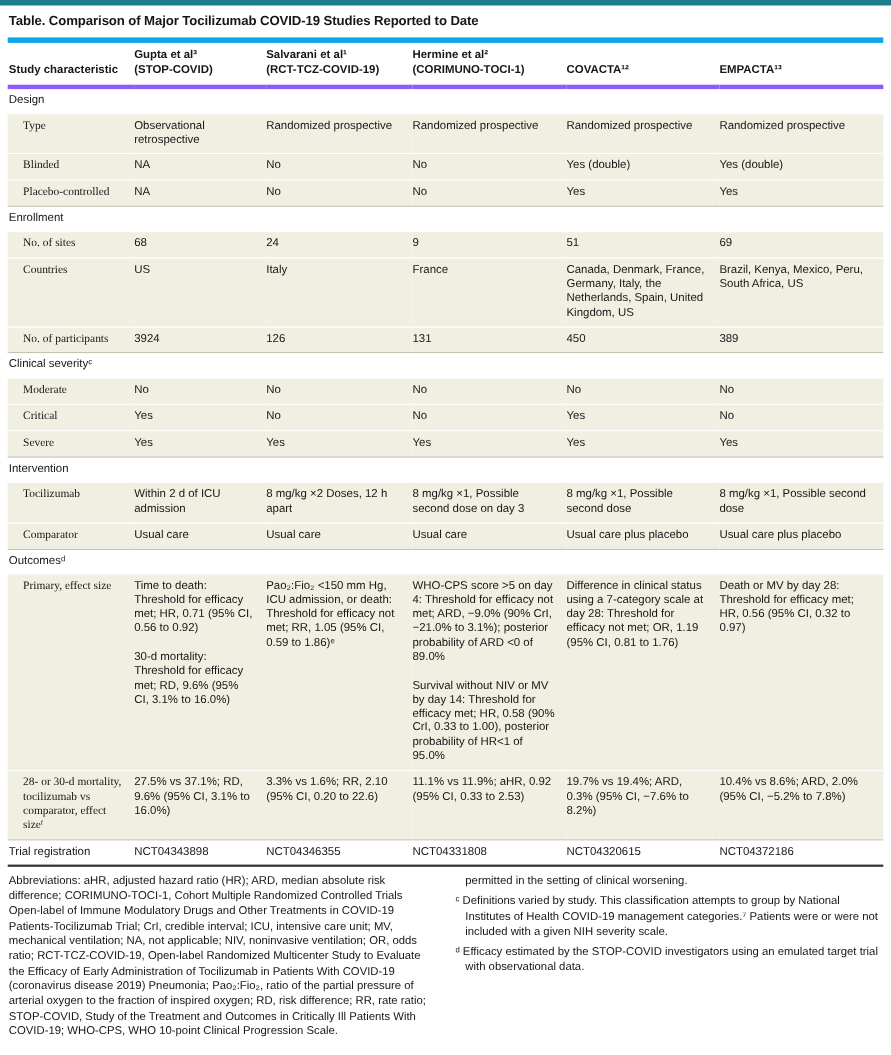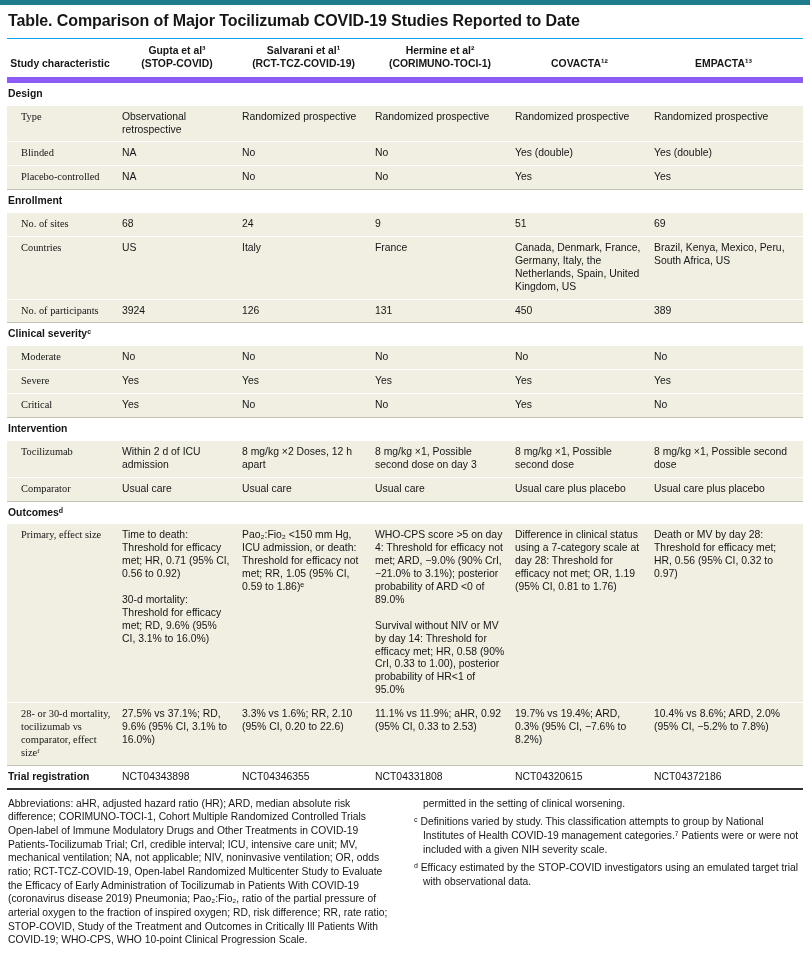--- a/index.html
+++ b/index.html
@@ -7,50 +7,50 @@
   body {
     height: 959px;
     overflow: hidden;
     background: #ffffff;
     color: #161616;
     font-family: "Liberation Sans", "DejaVu Sans", sans-serif;
   }
   .top-accent { height: 5px; background: #1e7c8c; }
   .page { padding: 0 7px; }
   .table-title {
-    font-size: 16px;
+    font-size: 12px;
     font-weight: bold;
     padding: 7px 1px 8px 1px;
-    border-bottom: 1px solid #0ea5e9;
+    border-bottom: 5px solid #0ea5e9;
     letter-spacing: -0.1px;
   }
   table.comparison {
     width: 100%;
     border-collapse: collapse;
     table-layout: fixed;
     font-size: 10.4px;
     line-height: 1.24;
   }
   table.comparison th, table.comparison td { white-space: pre-line; }
   thead th {
     vertical-align: bottom;
-    text-align: center;
+    text-align: left;
     font-weight: bold;
     padding: 6px 10px 6px 0;
-    border-bottom: 6px solid #8b5cf6;
+    border-bottom: 4px solid #8b5cf6;
   }
   thead th.first { padding-left: 1px; }
   tbody td { vertical-align: top; padding: 5px 10px 5px 0; }
   tr.section-row td {
     background: #ffffff;
     border-top: 1px solid #c7c4b5;
     padding-top: 5px;
     padding-bottom: 4px;
   }
-  tr.section-row td.section-label { padding-left: 1px; font-weight: bold; margin-top: 34px; }
+  tr.section-row td.section-label { padding-left: 1px; font-weight: normal; margin-top: 34px; }
   tr.data-row td { background: #f1eee2; border-top: 1px solid #ffffff; }
   tr.data-row td.row-label { padding-left: 14px; font-family: Liberation Serif, serif; }
   .footnotes {
     display: flex;
     gap: 18px;
     border-top: 2px solid #33322e;
     margin-top: 0;
     padding: 7px 1px 0 1px;
     font-size: 10.3px;
     line-height: 1.33;
@@ -153,34 +153,34 @@
         </tr>
         <tr class="data-row">
           <td class="row-label">Moderate</td>
           <td class="cell">No</td>
           <td class="cell">No</td>
           <td class="cell">No</td>
           <td class="cell">No</td>
           <td class="cell">No</td>
         </tr>
         <tr class="data-row">
+          <td class="row-label">Critical</td>
+          <td class="cell">Yes</td>
+          <td class="cell">No</td>
+          <td class="cell">No</td>
+          <td class="cell">Yes</td>
+          <td class="cell">No</td>
+        </tr>
+        <tr class="data-row">
           <td class="row-label">Severe</td>
           <td class="cell">Yes</td>
           <td class="cell">Yes</td>
           <td class="cell">Yes</td>
           <td class="cell">Yes</td>
           <td class="cell">Yes</td>
-        </tr>
-        <tr class="data-row">
-          <td class="row-label">Critical</td>
-          <td class="cell">Yes</td>
-          <td class="cell">No</td>
-          <td class="cell">No</td>
-          <td class="cell">Yes</td>
-          <td class="cell">No</td>
         </tr>
         <tr class="section-row">
           <td class="section-label">Intervention</td>
           <td class="section-filler" colspan="5"></td>
         </tr>
         <tr class="data-row">
           <td class="row-label">Tocilizumab</td>
           <td class="cell">Within 2 d of ICU admission</td>
           <td class="cell">8 mg/kg ×2 Doses, 12 h apart</td>
           <td class="cell">8 mg/kg ×1, Possible second dose on day 3</td>

